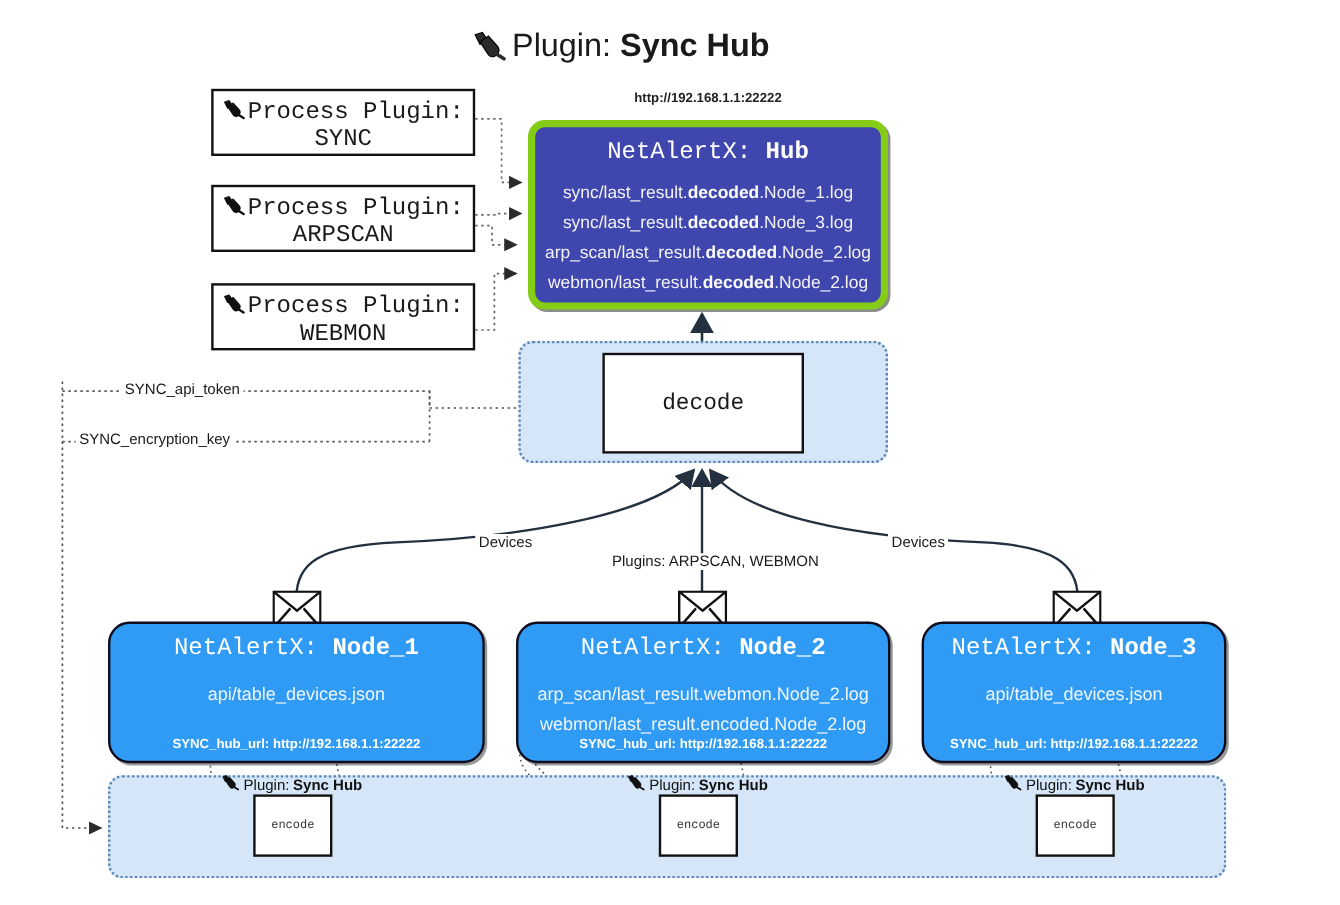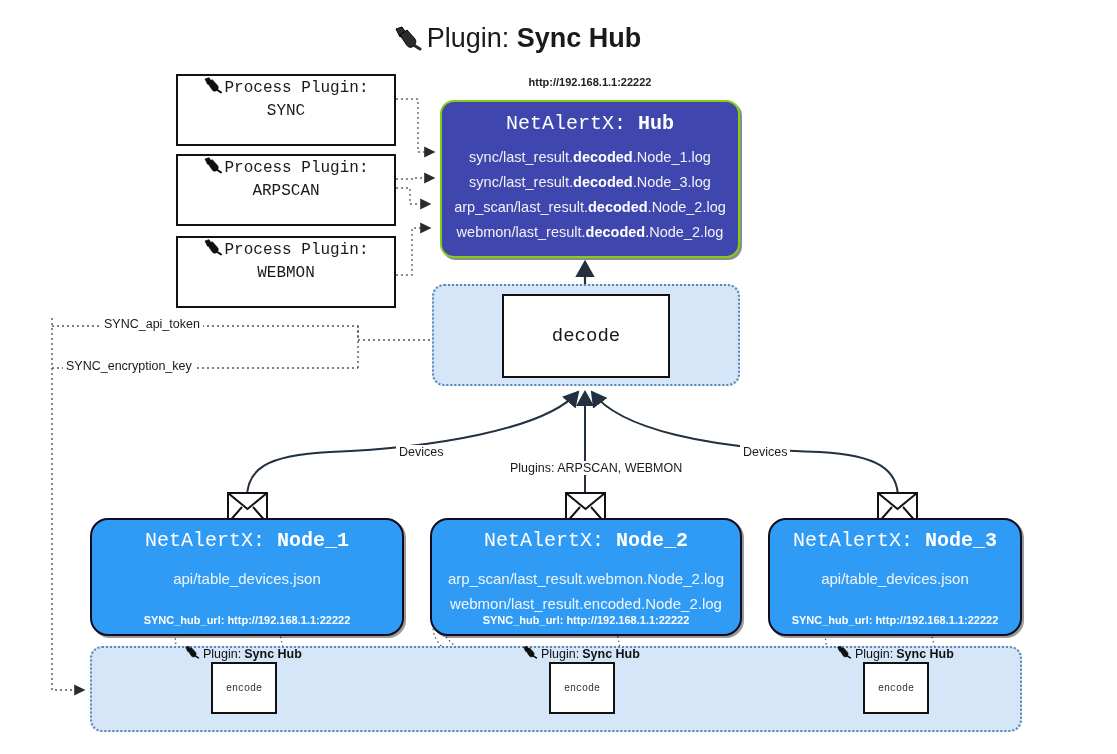--- a/index.html
+++ b/index.html
@@ -9,33 +9,33 @@
   svg.wires{position:absolute;left:0;top:0;width:1117px;height:754px;pointer-events:none;}
 
   
   .title{position:absolute;left:0;top:16px;width:1034px;text-align:center;
          font-size:27px;line-height:44px;white-space:nowrap;}
   .title .lab{font-weight:400;}
   .title .val{font-weight:700;}
   .plug-ico{display:inline-block;vertical-align:-4px;margin-right:4px;}
 
   
-  .proc{position:absolute;width:220px;height:72px;background:#ffffff;
+  .proc{position:absolute;width:220px;height:56px;background:#ffffff;
         border:2px solid #111;box-sizing:border-box;
         font-family:"Liberation Mono","DejaVu Sans Mono",monospace;
-        font-size:16px;color:#1a1a1a;text-align:center;
-        display:flex;flex-direction:column;align-items:center;justify-content:flex-start;}
+        font-size:20px;color:#1a1a1a;text-align:center;
+        display:flex;flex-direction:column;align-items:center;justify-content:flex-end;}
   .proc .l1{white-space:nowrap;display:flex;align-items:center;gap:1px;line-height:20px;}
   .proc .l2{line-height:22px;}
 
   
   .hub-url{position:absolute;left:440px;top:76px;width:300px;text-align:center;
            font-size:11px;font-weight:600;color:#222;}
   .hub{position:absolute;left:440px;top:100px;width:300px;height:158px;
-       background:#3f46ae;border:2px solid #84cc16;border-radius:14px;box-sizing:border-box;
+       background:#3f46ae;border:6px solid #84cc16;border-radius:14px;box-sizing:border-box;
        box-shadow:2px 2px 0 rgba(0,0,0,.45);}
   .hub-title{position:absolute;left:0;top:10px;width:100%;text-align:center;
              font-family:"Liberation Mono","DejaVu Sans Mono",monospace;
              font-size:20px;color:#fff;white-space:nowrap;}
   .hub-title b{font-weight:700;}
   .hub-lines{position:absolute;left:0;top:43px;width:100%;}
   .hub-line{color:#f2f2f4;font-size:14.5px;line-height:25px;text-align:center;white-space:nowrap;}
   .hub-line b{font-weight:700;color:#ffffff;}
 
   

